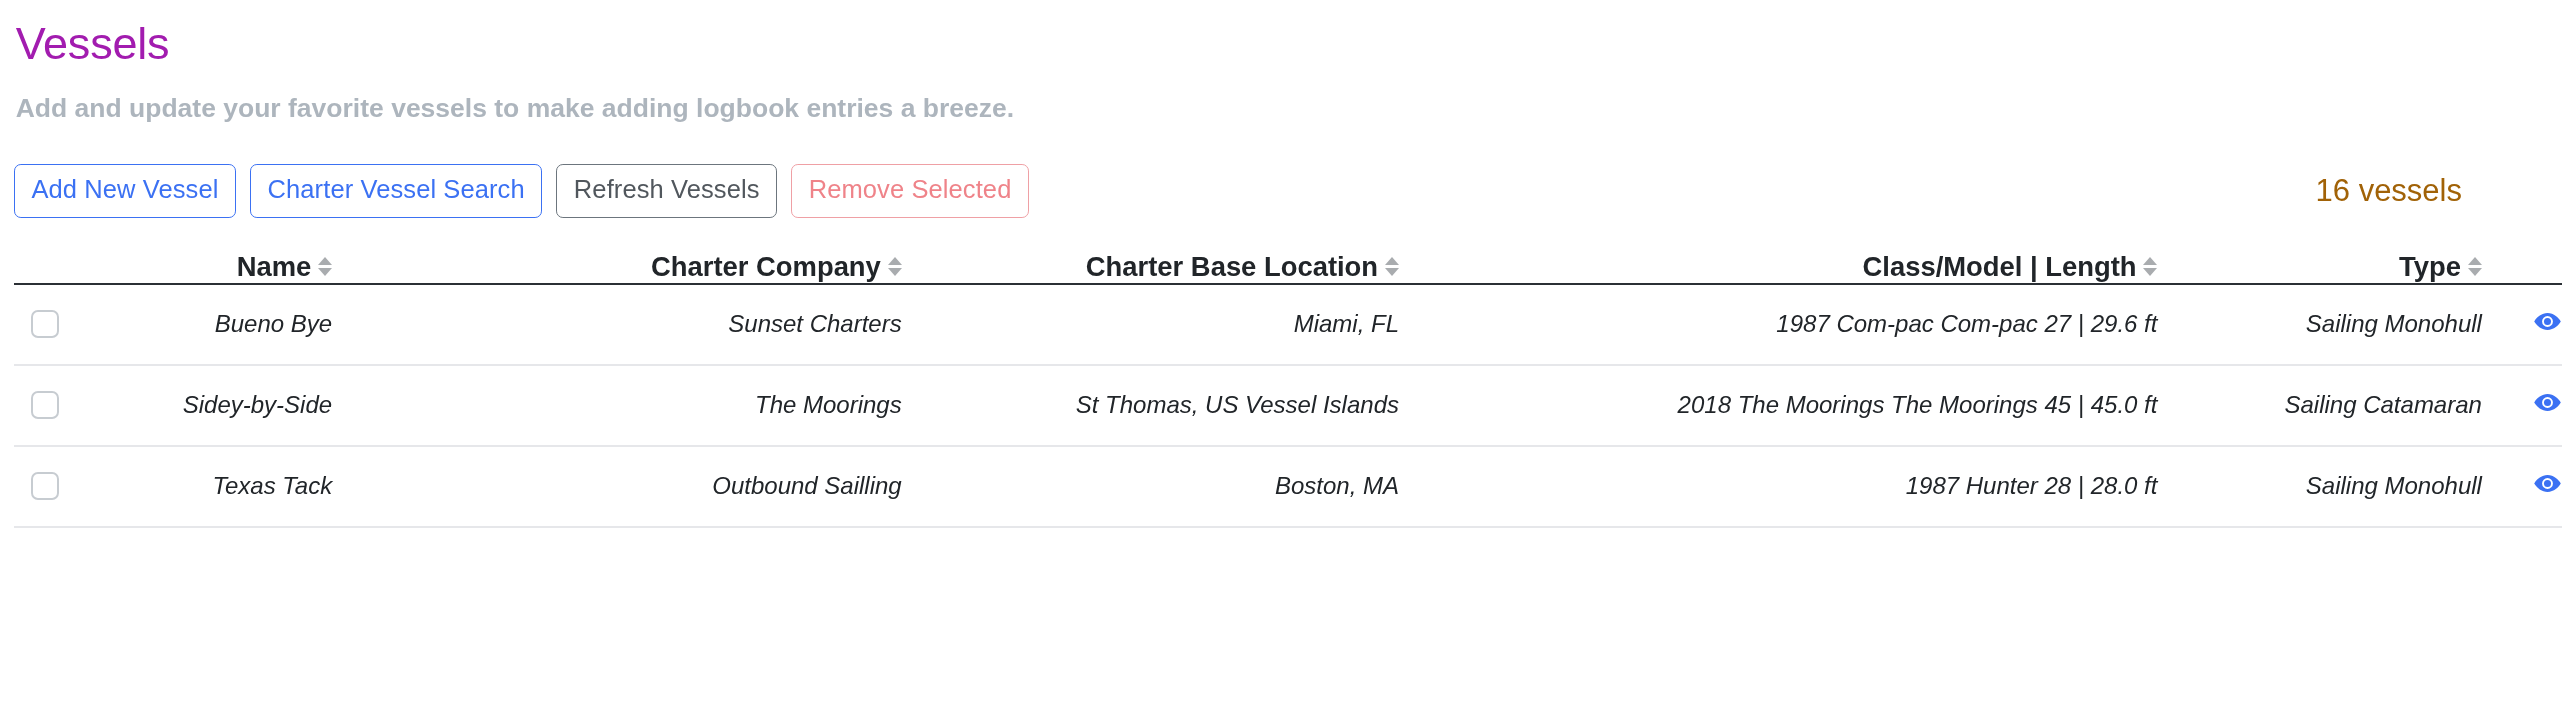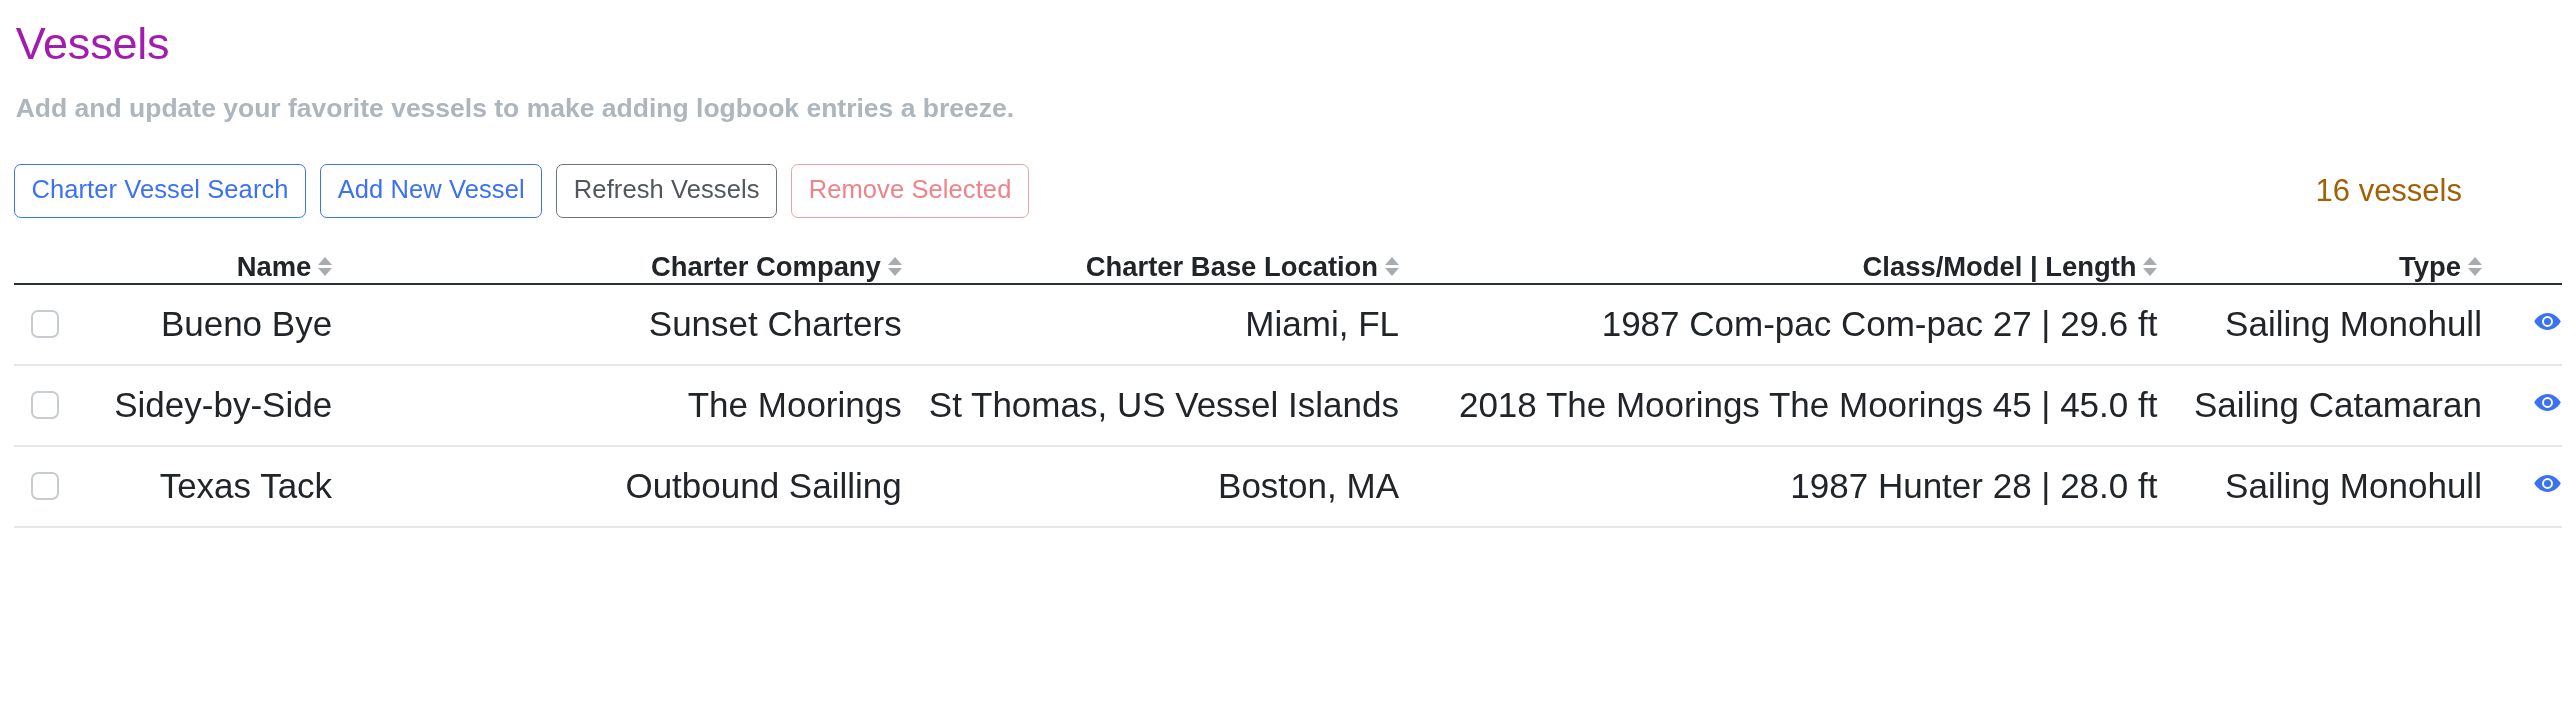--- a/index.html
+++ b/index.html
@@ -124,25 +124,26 @@
   }
   .sort-icon .tri.up {
     border-bottom: 8.8px solid #a9acaf;
     margin-bottom: 2.9px;
   }
   .sort-icon .tri.down {
     border-top: 8.8px solid #a9acaf;
   }
 
   tbody td {
-    font-size: 35px;
+    font-size: 24px;
     color: #212529;
     height: 79px;
     border-bottom: 2px solid #e6e7ea;
     white-space: nowrap;
+    font-style: italic;
   }
 
   
   .col-check  { width: 54px; }
   .col-name   { width: 263px; }
   .col-company{ width: 567px; }
   .col-base   { width: 495px; }
   .col-class  { width: 755px; }
   .col-type   { width: 323px; }
   .col-view   { width: 80px; }
@@ -168,22 +169,22 @@
 </style>
 </head>
 <body>
 
 <div class="page">
 
   <h1 class="page-title">Vessels</h1>
   <p class="page-subtitle">Add and update your favorite vessels to make adding logbook entries a breeze.</p>
 
   <div class="toolbar">
+    <button class="btn btn-outline-primary">Add New Vessel</button>
     <button class="btn btn-outline-primary">Charter Vessel Search</button>
-    <button class="btn btn-outline-primary">Add New Vessel</button>
     <button class="btn btn-outline-secondary">Refresh Vessels</button>
     <button class="btn btn-outline-danger">Remove Selected</button>
     <div class="toolbar-spacer"></div>
     <span class="vessel-count">16 vessels</span>
   </div>
 
   <div class="table-wrap">
     <table class="vessels">
       <colgroup>
         <col class="col-check">

